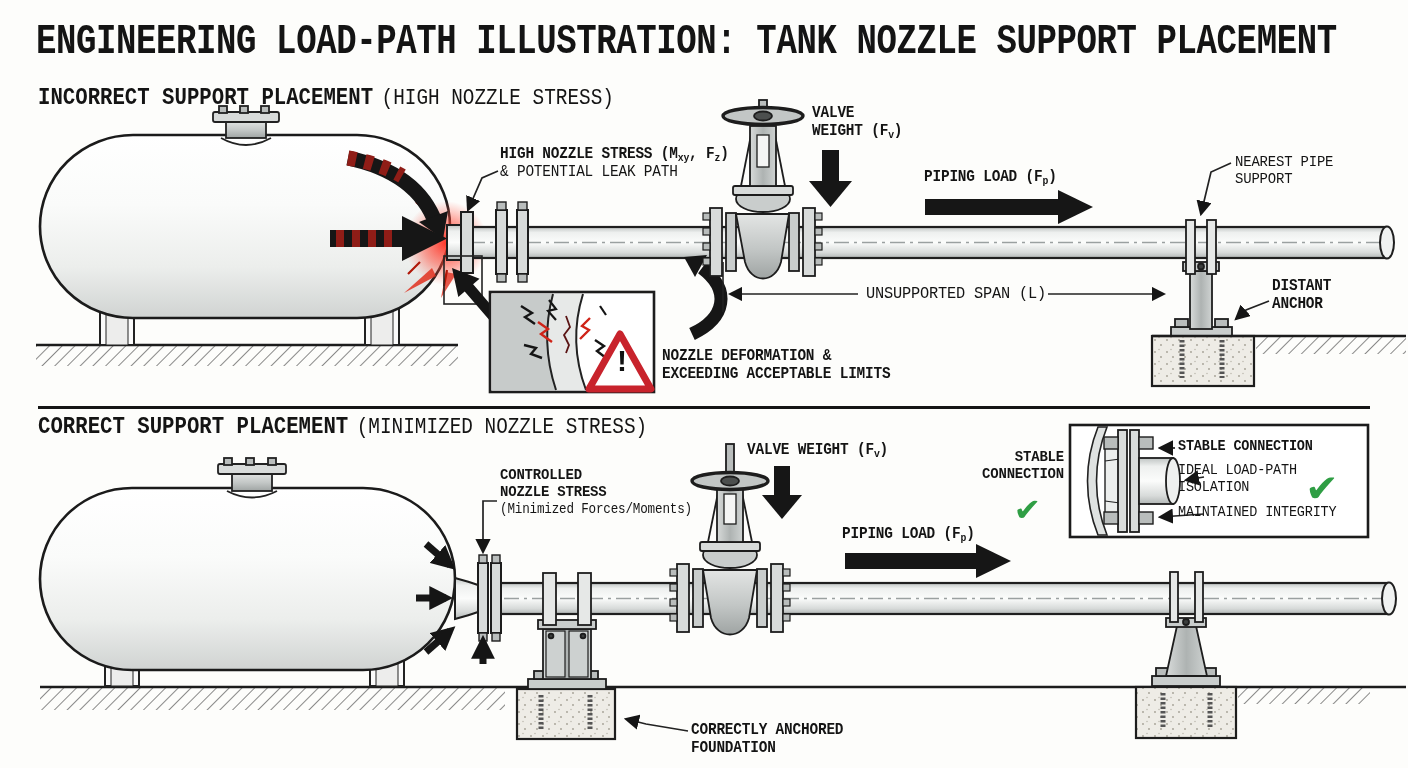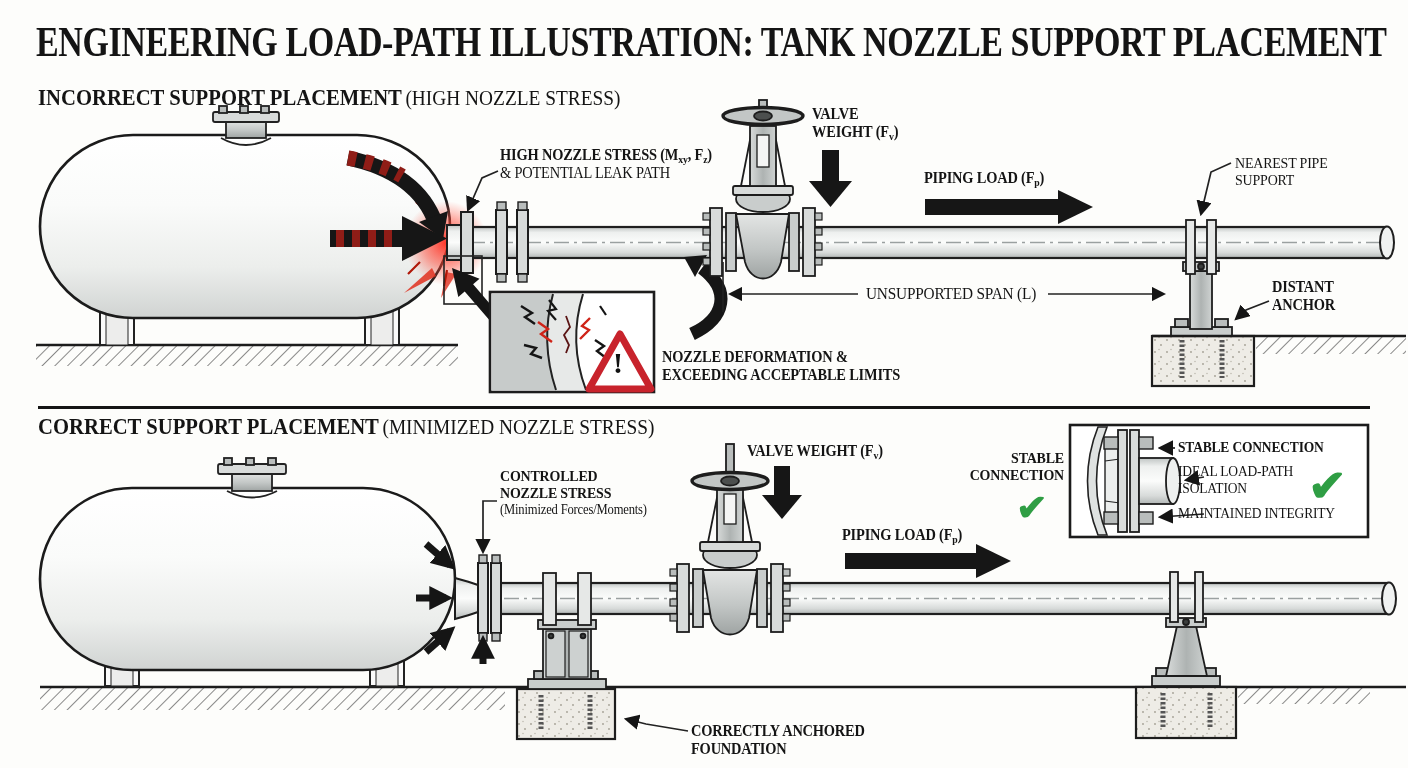--- a/index.html
+++ b/index.html
@@ -1,17 +1,17 @@
 <!DOCTYPE html>
 <html><head>
 <meta charset="utf-8">
 <style>
   html,body{margin:0;padding:0;background:#888;}
   #canvas{position:relative;width:1408px;height:768px;background:#fdfdfb;overflow:hidden;
-          font-family:Liberation Serif, serif;color:#141414;}
+          font-family:Liberation Mono, monospace;color:#141414;}
   #art{position:absolute;left:0;top:0;}
   .lbl{position:absolute;line-height:1.12;white-space:nowrap;letter-spacing:-0.2px;
        transform:scaleX(.9);transform-origin:left top;font-size:16px;}
   .b{font-weight:700;}
   .n{font-weight:400;}
   sub{font-size:68%;vertical-align:baseline;position:relative;top:.28em;font-weight:inherit;}
   .title{position:absolute;left:36px;top:18px;font-size:42px;font-weight:700;letter-spacing:-.5px;
          transform:scaleX(.81);transform-origin:left top;white-space:nowrap;}
   .heading{position:absolute;left:38px;white-space:nowrap;transform:scaleX(.88);transform-origin:left top;}
   .heading .hb{font-size:23.5px;font-weight:700;}

